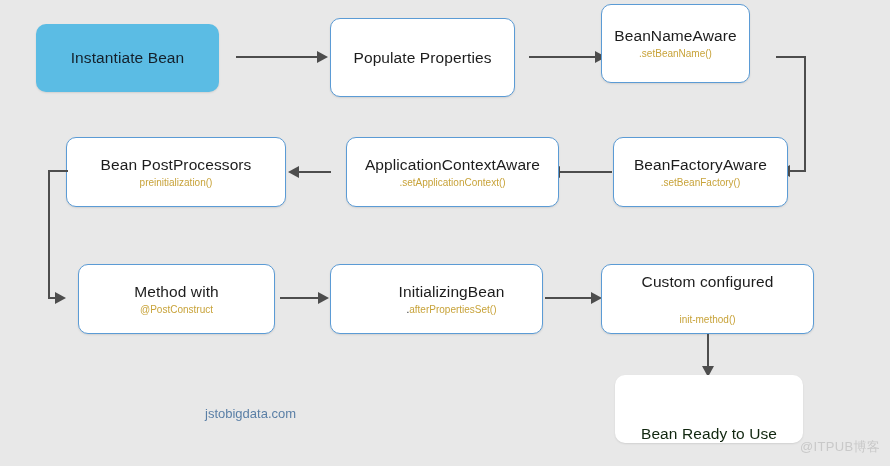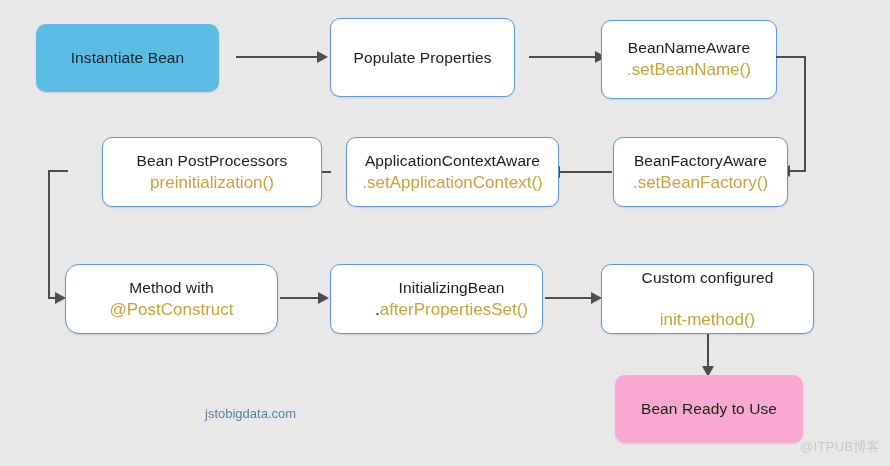--- a/index.html
+++ b/index.html
@@ -30,33 +30,34 @@
     background: #ffffff;
     border: 1.6px solid #5b9bd5;
     box-shadow: 0 1px 2px rgba(0,0,0,0.10);
   }
   .node.blue {
     background: #5bbce4;
     border: none;
     box-shadow: 0 1px 2px rgba(0,0,0,0.10);
   }
   .node.green {
-    background: #f9a8d4;
+    background: #ffffff;
     border: none;
     box-shadow: 0 1px 2px rgba(0,0,0,0.10);
+    justify-content: flex-end;
   }
   .node .title {
     font-size: 15.5px;
     color: #1c1c1c;
     letter-spacing: .1px;
   }
   .node.blue .title { color: #14202b; }
   .node.green .title { color: #10260f; }
   .node .sub {
-    font-size: 17px;
+    font-size: 10px;
     color: #c8a33a;
     margin-top: 3px;
   }
   .node .sub .dot { color: #1c1c1c; }
 
   
   .line {
     position: absolute;
     background: #4d4d4d;
   }
@@ -110,21 +111,21 @@
   <div class="line h" style="left:236px; top:56px; width:82px;"></div>
   <div class="arrow right" style="left:317px; top:51px;"></div>
 
   <div class="node white" style="left:330px; top:18px; width:185px; height:79px;">
     <div class="title">Populate Properties</div>
   </div>
 
   <div class="line h" style="left:529px; top:56px; width:68px;"></div>
   <div class="arrow right" style="left:595px; top:51px;"></div>
 
-  <div class="node white" style="left:601px; top:20px; width:176px; height:79px;align-items:center;">
+  <div class="node white" style="left:601px; top:4px; width:149px; height:79px;align-items:center;">
     <div class="title">BeanNameAware</div>
     <div class="sub">.setBeanName()</div>
   </div>
 
   <div class="line h" style="left:776px; top:56px; width:30px;"></div>
   <div class="line v" style="left:804px; top:56px; height:115px;"></div>
   <div class="line h" style="left:790px; top:170px; width:16px;"></div>
   <div class="arrow left" style="left:779px; top:165px;"></div>
 
   <div class="node white" style="left:613px; top:137px; width:175px; height:70px;">
@@ -136,31 +137,31 @@
   <div class="arrow left" style="left:549px; top:166px;"></div>
 
   <div class="node white" style="left:330px; top:137px; width:213px; height:70px;margin-left:16px;">
     <div class="title">ApplicationContextAware</div>
     <div class="sub">.setApplicationContext()</div>
   </div>
 
   <div class="line h" style="left:295px; top:171px; width:36px;"></div>
   <div class="arrow left" style="left:288px; top:166px;"></div>
 
-  <div class="node white" style="left:66px; top:137px; width:220px; height:70px;margin-left:36px;">
+  <div class="node white" style="left:66px; top:137px; width:220px; height:70px;">
     <div class="title">Bean PostProcessors</div>
     <div class="sub">preinitialization()</div>
   </div>
 
   <div class="line h" style="left:48px; top:170px; width:20px;"></div>
   <div class="line v" style="left:48px; top:170px; height:128px;"></div>
   <div class="line h" style="left:48px; top:297px; width:15px;"></div>
   <div class="arrow right" style="left:55px; top:292px;"></div>
 
-  <div class="node white" style="left:65px; top:264px; width:213px; height:70px;border-radius:14px;">
+  <div class="node white" style="left:78px; top:264px; width:197px; height:70px;">
     <div class="title">Method with</div>
     <div class="sub">@PostConstruct</div>
   </div>
 
   <div class="line h" style="left:280px; top:297px; width:44px;"></div>
   <div class="arrow right" style="left:318px; top:292px;"></div>
 
   <div class="node white" style="left:330px; top:264px; width:213px; height:70px;padding-left:30px;">
     <div class="title">InitializingBean</div>
     <div class="sub"><span class="dot">.</span><span>afterPropertiesSet()</span></div>

